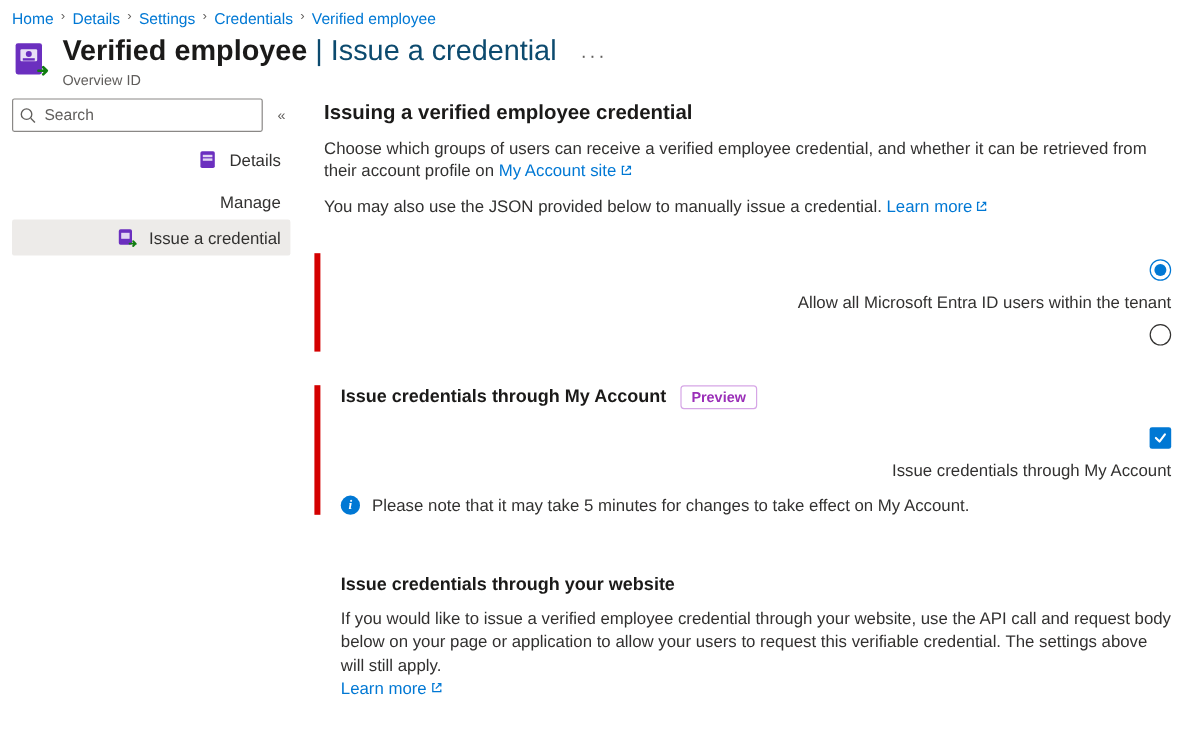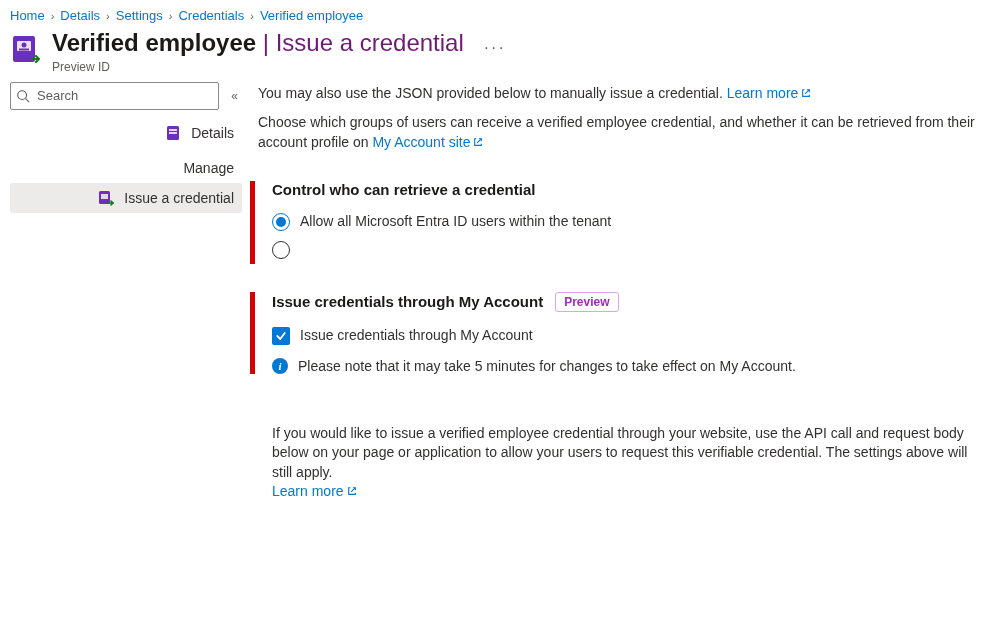--- a/index.html
+++ b/index.html
@@ -10,21 +10,20 @@
     background: #fff;
     width: 990px;
     height: 630px;
     overflow: hidden;
   }
   a { color: #0078d4; text-decoration: none; cursor: pointer; }
 
   
   .breadcrumb {
     display: flex;
-    align-items: center;
     gap: 6px;
     padding: 8px 10px 4px 10px;
     font-size: 13px;
   }
   .breadcrumb .sep { color: #605e5c; font-size: 11px; }
 
   
   .page-header {
     display: flex;
     align-items: flex-start;
@@ -38,41 +37,41 @@
     flex-shrink: 0;
   }
   .header-text h1 {
     font-size: 24px;
     font-weight: 600;
     color: #1b1a19;
     line-height: 1.2;
   }
   .header-text h1 .light {
     font-weight: 400;
-    color: #701a75;
+    color: #0c4a6e;
   }
   .header-text .subtitle {
     font-size: 12px;
     color: #605e5c;
     margin-top: 2px;
   }
   .header-more {
     margin-left: 10px;
     margin-top: 10px;
     color: #605e5c;
     font-size: 16px;
     letter-spacing: 2px;
     cursor: pointer;
   }
 
   
   .body {
     display: flex;
     padding: 0 10px;
-    gap: 16px;
+    gap: 28px;
   }
   .sidebar {
     width: 232px;
     flex-shrink: 0;
   }
   .search-row {
     display: flex;
     align-items: center;
     gap: 8px;
     margin-bottom: 8px;
@@ -179,23 +178,24 @@
     font-size: 12px;
     font-weight: 700;
     color: #9b2fb8;
     border: 1px solid #d6a6e6;
     border-radius: 3px;
     padding: 2px 8px;
   }
 
   .radio-row, .check-row {
     display: flex;
-    align-items: flex-start;
+    align-items: flex-end;
     gap: 10px;
     padding: 5px 0;
+    flex-direction: column;
   }
   .radio {
     width: 18px; height: 18px;
     border: 1px solid #323130;
     border-radius: 50%;
     position: relative;
     flex-shrink: 0;
   }
   .radio.checked { border-color: #0078d4; }
   .radio.checked::after {
@@ -272,21 +272,21 @@
     <rect x="3" y="3" width="22" height="26" rx="2" fill="#6b2fbf"></rect>
     <rect x="7" y="8" width="14" height="10" rx="1" fill="#fff" opacity="0.85"></rect>
     <circle cx="14" cy="12" r="2.5" fill="#6b2fbf"></circle>
     <rect x="9" y="15.5" width="10" height="2" fill="#6b2fbf"></rect>
     <path d="M22 26 L29 26 L26 23 M29 26 L26 29" stroke="#107c10" stroke-width="2.2" fill="none" stroke-linecap="round" stroke-linejoin="round"></path>
   </svg>
   <div class="header-text">
     <h1>
       <span>Verified employee</span> <span class="light">| <span>Issue a credential</span></span>
     </h1>
-    <div class="subtitle">Preview ID</div>
+    <div class="subtitle">Overview ID</div>
   </div>
   <div class="header-more">···</div>
 </div>
 
 <div class="body">
 
   <aside class="sidebar">
     <div class="search-row">
       <div class="search-box">
         <svg class="search-ico" viewBox="0 0 16 16" fill="none" stroke="currentColor" stroke-width="1.3">
@@ -314,39 +314,39 @@
         <rect x="1" y="1" width="11" height="13" rx="1.5" fill="#6b2fbf"></rect>
         <rect x="3" y="4" width="7" height="5" fill="#fff" opacity="0.8"></rect>
         <path d="M10 13 L15 13 L13 11 M15 13 L13 15" stroke="#107c10" stroke-width="1.6" fill="none" stroke-linecap="round"></path>
       </svg>
       <span>Issue a credential</span>
     </div>
 
   </aside>
 
   <main class="content">
+    <h2>Issuing a verified employee credential</h2>
+    <p>
+      <span>Choose which groups of users can receive a verified employee credential, and whether it can be retrieved from their account profile on </span>
+      <a><span>My Account site</span><svg class="ext-link-ico" viewBox="0 0 12 12" fill="none" stroke="#0078d4" stroke-width="1.3">
+            <path d="M4 2H2v8h8V8"></path>
+            <path d="M7 2h3v3"></path>
+            <path d="M10 2L5 7"></path>
+          </svg></a>
+    </p>
     <p>
       <span>You may also use the JSON provided below to manually issue a credential. </span>
       <a><span>Learn more</span><svg class="ext-link-ico" viewBox="0 0 12 12" fill="none" stroke="#0078d4" stroke-width="1.3">
             <path d="M4 2H2v8h8V8"></path>
             <path d="M7 2h3v3"></path>
             <path d="M10 2L5 7"></path>
           </svg></a>
     </p>
-    <p>
-      <span>Choose which groups of users can receive a verified employee credential, and whether it can be retrieved from their account profile on </span>
-      <a><span>My Account site</span><svg class="ext-link-ico" viewBox="0 0 12 12" fill="none" stroke="#0078d4" stroke-width="1.3">
-            <path d="M4 2H2v8h8V8"></path>
-            <path d="M7 2h3v3"></path>
-            <path d="M10 2L5 7"></path>
-          </svg></a>
-    </p>
 
     <div class="section with-bar">
-      <h3>Control who can retrieve a credential</h3>
       <div class="radio-row">
         <span class="radio checked"></span>
         <span>Allow all Microsoft Entra ID users within the tenant</span>
       </div>
       <div class="radio-row">
         <span class="radio"></span>
       </div>
     </div>
 
     <div class="section with-bar">
@@ -362,20 +362,21 @@
         </span>
         <span>Issue credentials through My Account</span>
       </div>
       <div class="info-row">
         <span class="info-icon">i</span>
         <span>Please note that it may take 5 minutes for changes to take effect on My Account.</span>
       </div>
     </div>
 
     <div class="section-plain">
+      <h3>Issue credentials through your website</h3>
       <p>
         <span>If you would like to issue a verified employee credential through your website, use the API call and request body below on your page or application to allow your users to request this verifiable credential. The settings above will still apply.</span><br>
         <a><span>Learn more</span><svg class="ext-link-ico" viewBox="0 0 12 12" fill="none" stroke="#0078d4" stroke-width="1.3">
               <path d="M4 2H2v8h8V8"></path>
               <path d="M7 2h3v3"></path>
               <path d="M10 2L5 7"></path>
             </svg></a>
       </p>
     </div>
   </main>

